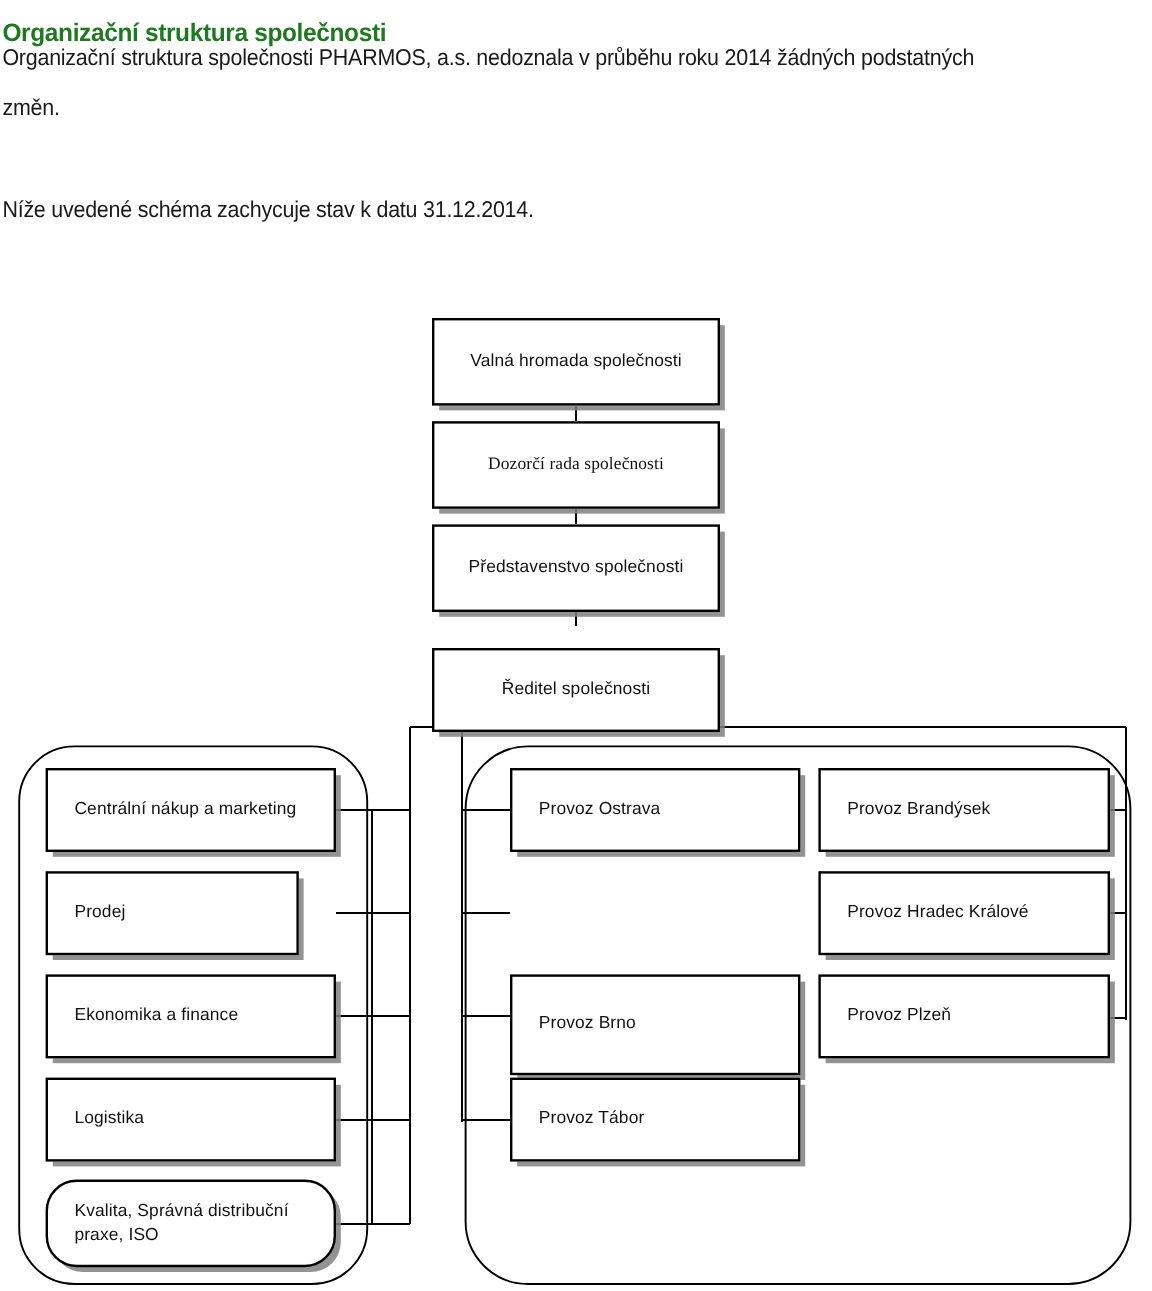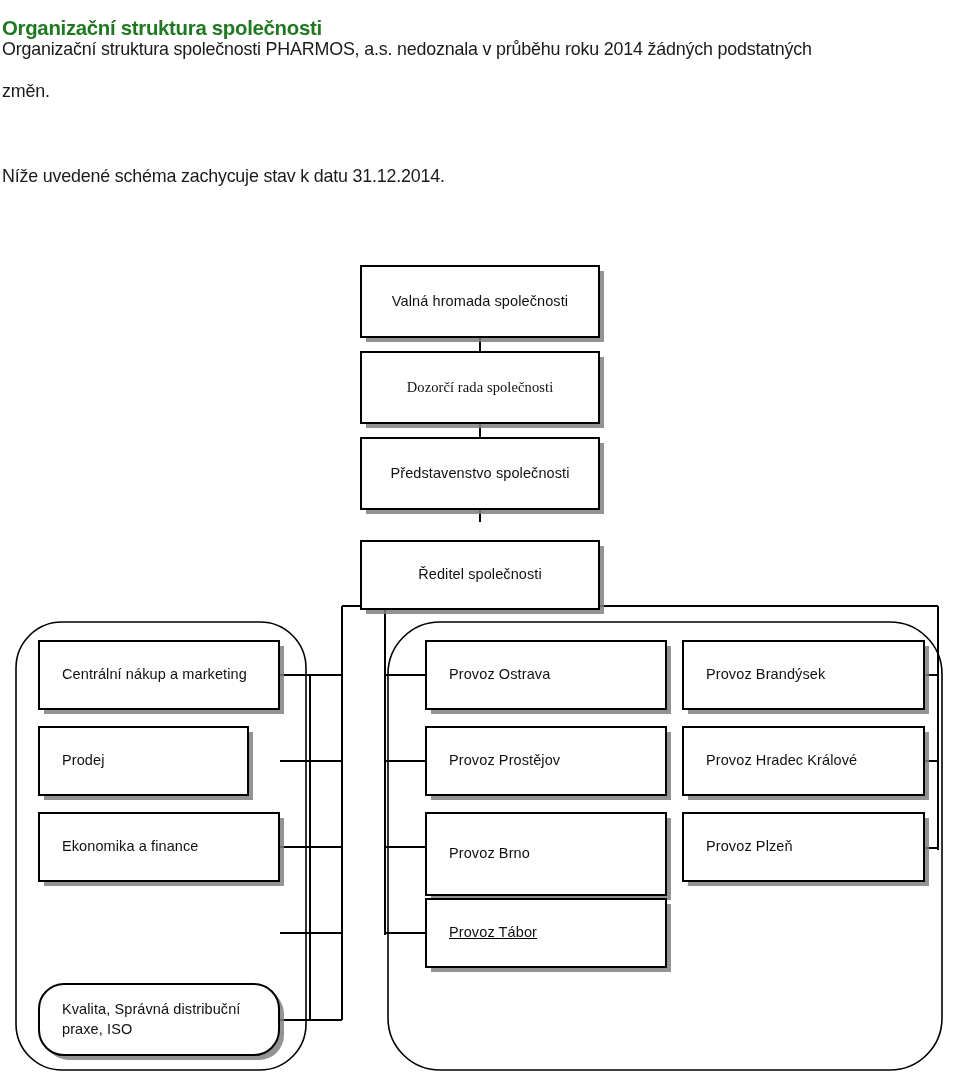--- a/index.html
+++ b/index.html
@@ -97,21 +97,21 @@
   #node-centralni-nakup   { left: 38px;  top: 640px; width: 242px; height: 70px; }
   #node-prodej            { left: 38px;  top: 726px; width: 211px; height: 70px; }
   #node-ekonomika         { left: 38px;  top: 812px; width: 242px; height: 70px; }
   #node-logistika         { left: 38px;  top: 898px; width: 242px; height: 70px; }
   #node-kvalita           { left: 38px;  top: 983px; width: 242px; height: 73px; border-radius: 26px; }
 
   
   #node-provoz-ostrava    { left: 425px; top: 640px; width: 242px; height: 70px; }
   #node-provoz-prostejov  { left: 425px; top: 726px; width: 242px; height: 70px; }
   #node-provoz-brno       { left: 425px; top: 812px; width: 242px; height: 84px; }
-  #node-provoz-tabor      { left: 425px; top: 898px; width: 242px; height: 70px; text-decoration: underline; }
+  #node-provoz-tabor      { left: 425px; top: 898px; width: 242px; height: 70px; }
 
   
   #node-provoz-brandysek  { left: 682px; top: 640px; width: 243px; height: 70px; }
   #node-provoz-hradec     { left: 682px; top: 726px; width: 243px; height: 70px; }
   #node-provoz-plzen      { left: 682px; top: 812px; width: 243px; height: 70px; }
 </style>
 </head>
 <body>
 
 <div id="doc-header">
@@ -194,32 +194,32 @@
   </div>
 
   <div class="node" id="node-prodej">
     <span class="node-label">Prodej</span>
   </div>
 
   <div class="node" id="node-ekonomika">
     <span class="node-label">Ekonomika a finance</span>
   </div>
 
+  <div class="node" id="node-logistika">
+    <span class="node-label">Logistika</span>
+  </div>
 
   <div class="node" id="node-kvalita">
     <span class="node-label">Kvalita, Správná distribuční praxe, ISO</span>
   </div>
 
   <div class="node" id="node-provoz-ostrava">
     <span class="node-label">Provoz Ostrava</span>
   </div>
 
-  <div class="node" id="node-provoz-prostejov">
-    <span class="node-label">Provoz Prostějov</span>
-  </div>
 
   <div class="node" id="node-provoz-brno">
     <span class="node-label">Provoz Brno</span>
   </div>
 
   <div class="node" id="node-provoz-tabor">
     <span class="node-label">Provoz Tábor</span>
   </div>
 
   <div class="node" id="node-provoz-brandysek">

